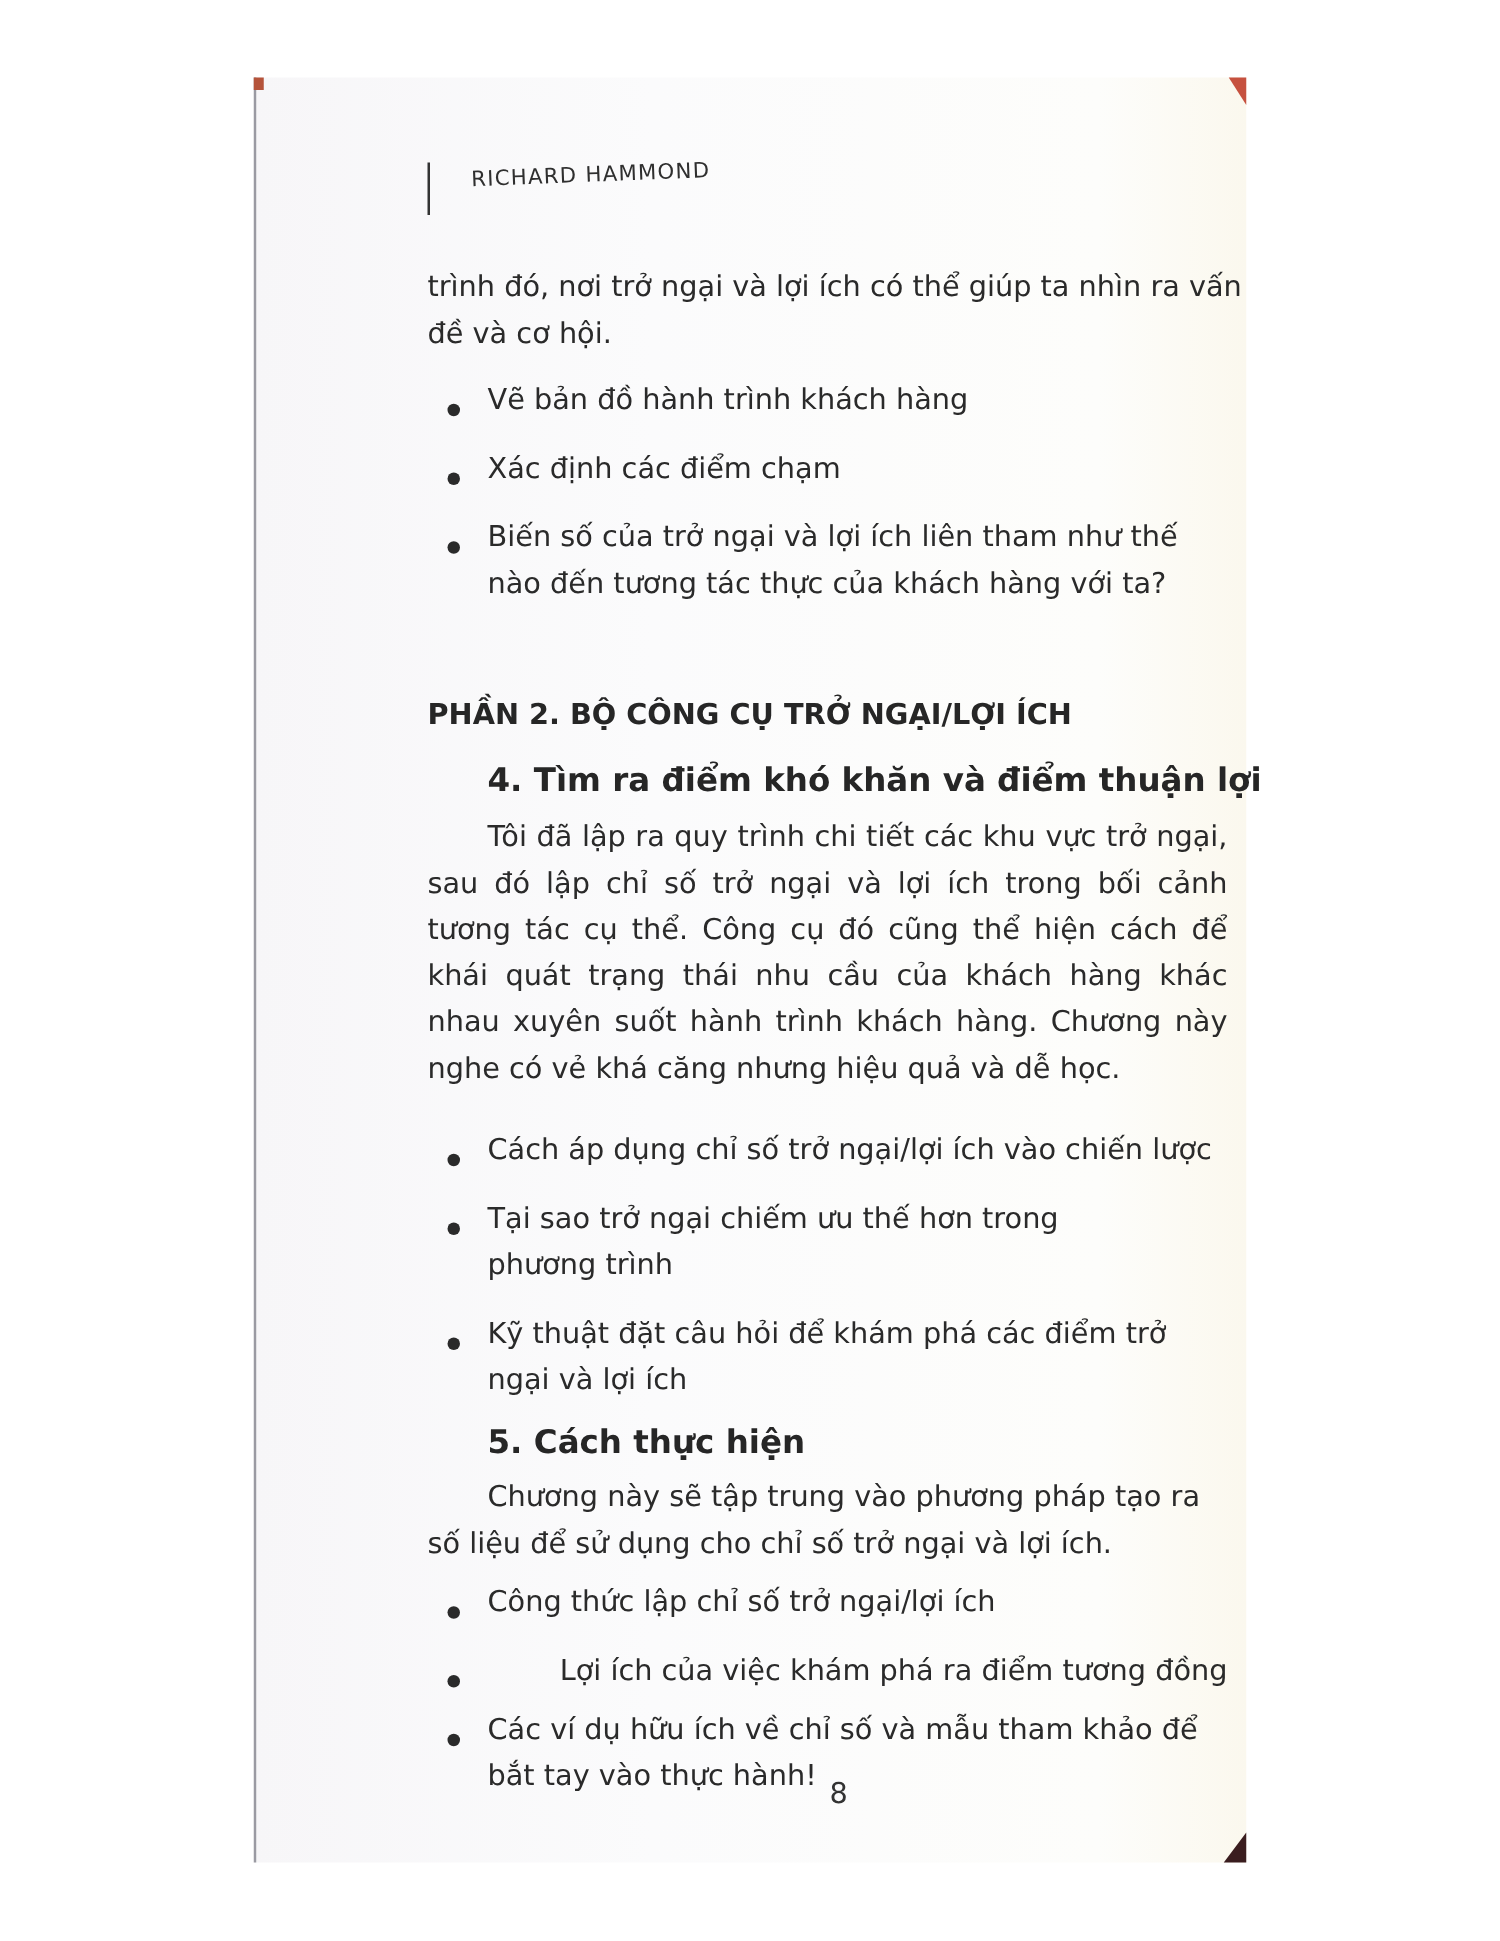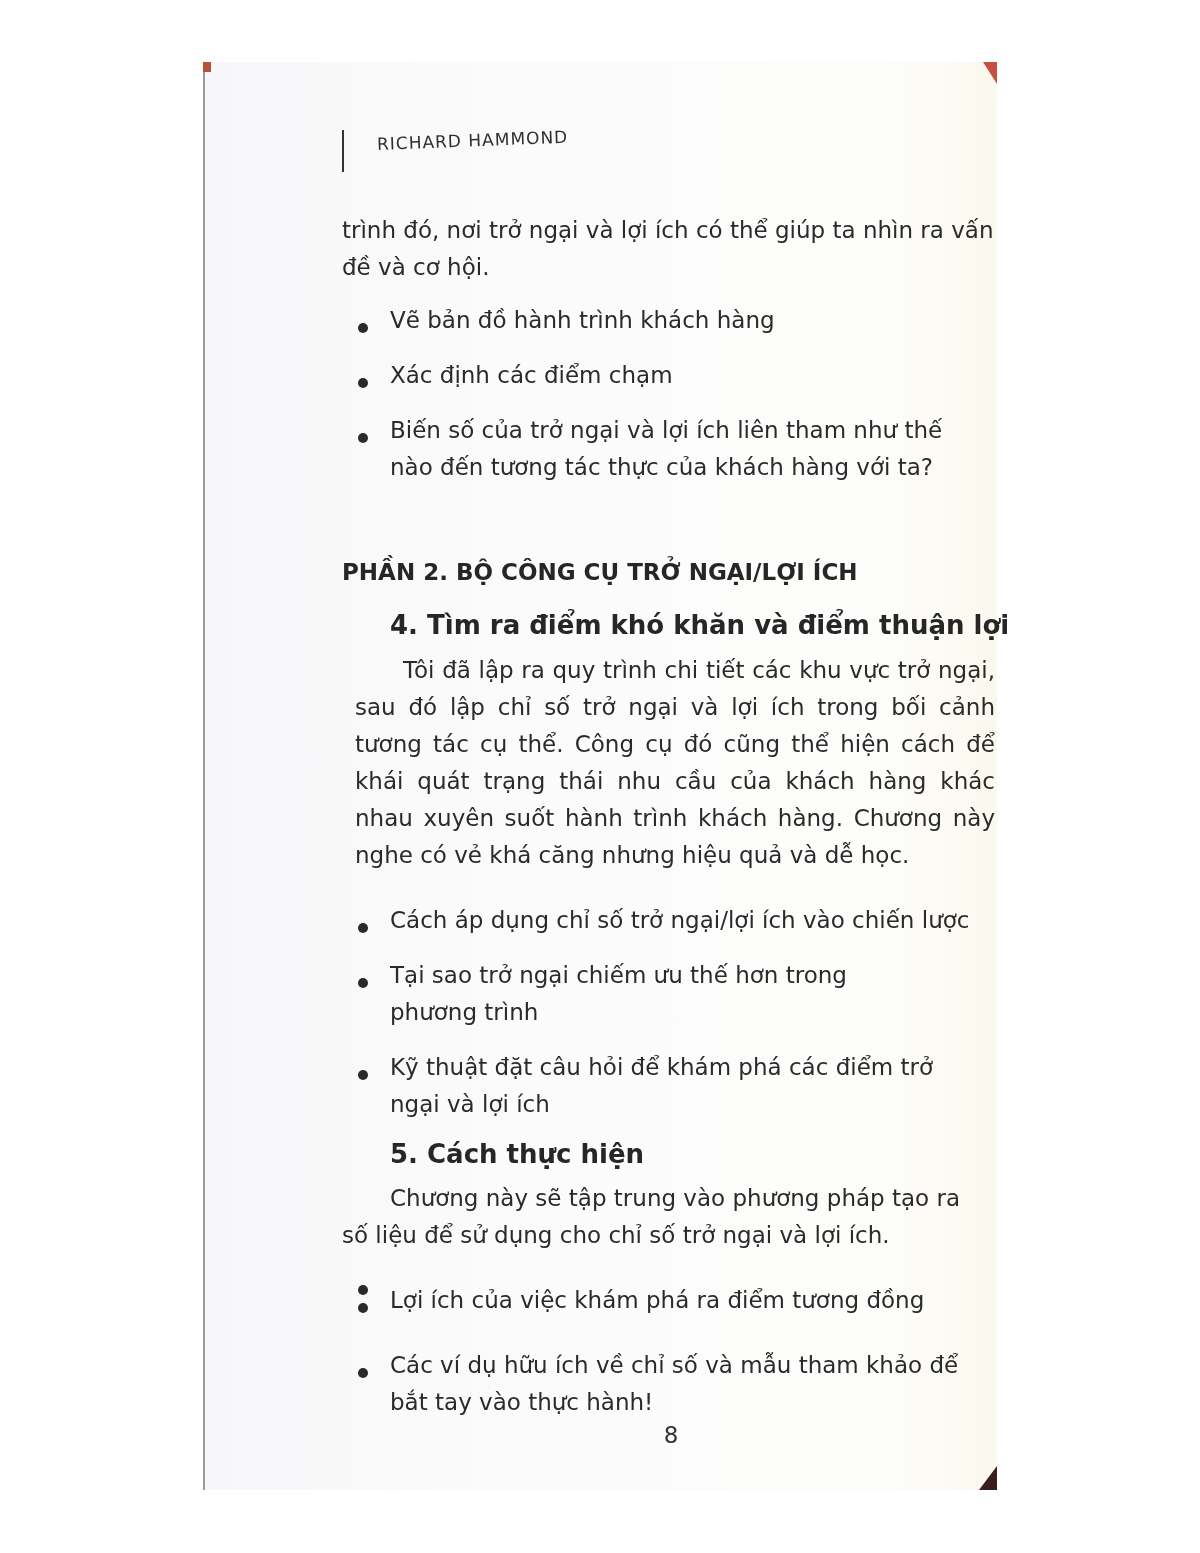--- a/index.html
+++ b/index.html
@@ -62,21 +62,21 @@
         <span>Xác định các điểm chạm</span>
       </li>
       <li class="bullet" style="width:590px;">
         <span class="dot"></span>
         <span>Biến số của trở ngại và lợi ích liên tham như thế nào đến tương tác thực của khách hàng với ta?</span>
       </li>
     </ul>
 
     <div class="blk h-part" style="top:342px;">PHẦN 2. BỘ CÔNG CỤ TRỞ NGẠI/LỢI ÍCH</div>
     <div class="blk h-sub" style="top:395px;">4. Tìm ra điểm khó khăn và điểm thuận lợi</div>
-    <div class="blk p indent" style="top:440px; text-align:justify;margin-left:13px;">Tôi đã lập ra quy trình chi tiết các khu vực trở ngại, sau đó lập chỉ số trở ngại và lợi ích trong bối cảnh tương tác cụ thể. Công cụ đó cũng thể hiện cách để khái quát trạng thái nhu cầu của khách hàng khác nhau xuyên suốt hành trình khách hàng. Chương này nghe có vẻ khá căng nhưng hiệu quả và dễ học.</div>
+    <div class="blk p indent" style="top:440px; text-align:justify;">Tôi đã lập ra quy trình chi tiết các khu vực trở ngại, sau đó lập chỉ số trở ngại và lợi ích trong bối cảnh tương tác cụ thể. Công cụ đó cũng thể hiện cách để khái quát trạng thái nhu cầu của khách hàng khác nhau xuyên suốt hành trình khách hàng. Chương này nghe có vẻ khá căng nhưng hiệu quả và dễ học.</div>
 
     <ul class="bullet-list blk" style="top:690px;">
       <li class="bullet" style="margin-bottom:18px;">
         <span class="dot"></span>
         <span>Cách áp dụng chỉ số trở ngại/lợi ích vào chiến lược</span>
       </li>
       <li class="bullet" style="margin-bottom:18px; width:540px;margin-top:16px;">
         <span class="dot"></span>
         <span>Tại sao trở ngại chiếm ưu thế hơn trong phương trình</span>
       </li>
@@ -85,22 +85,23 @@
         <span>Kỹ thuật đặt câu hỏi để khám phá các điểm trở ngại và lợi ích</span>
       </li>
     </ul>
 
     <div class="blk h-sub" style="top:924px;">5. Cách thực hiện</div>
     <div class="blk p indent" style="top:968px; width:620px;">Chương này sẽ tập trung vào phương pháp tạo ra số liệu để sử dụng cho chỉ số trở ngại và lợi ích.</div>
 
     <ul class="bullet-list blk" style="top:1052px;">
       <li class="bullet" style="margin-bottom:18px;">
         <span class="dot"></span>
+        <span>Công thức lập chỉ số trở ngại/lợi ích</span>
       </li>
-      <li class="bullet" style="margin-bottom:28px;">
+      <li class="bullet" style="margin-bottom:10px;text-align:right;">
         <span class="dot"></span>
         <span>Lợi ích của việc khám phá ra điểm tương đồng</span>
       </li>
       <li class="bullet" style="width:570px;">
         <span class="dot"></span>
         <span>Các ví dụ hữu ích về chỉ số và mẫu tham khảo để bắt tay vào thực hành!</span>
       </li>
     </ul>
   </div>
 

